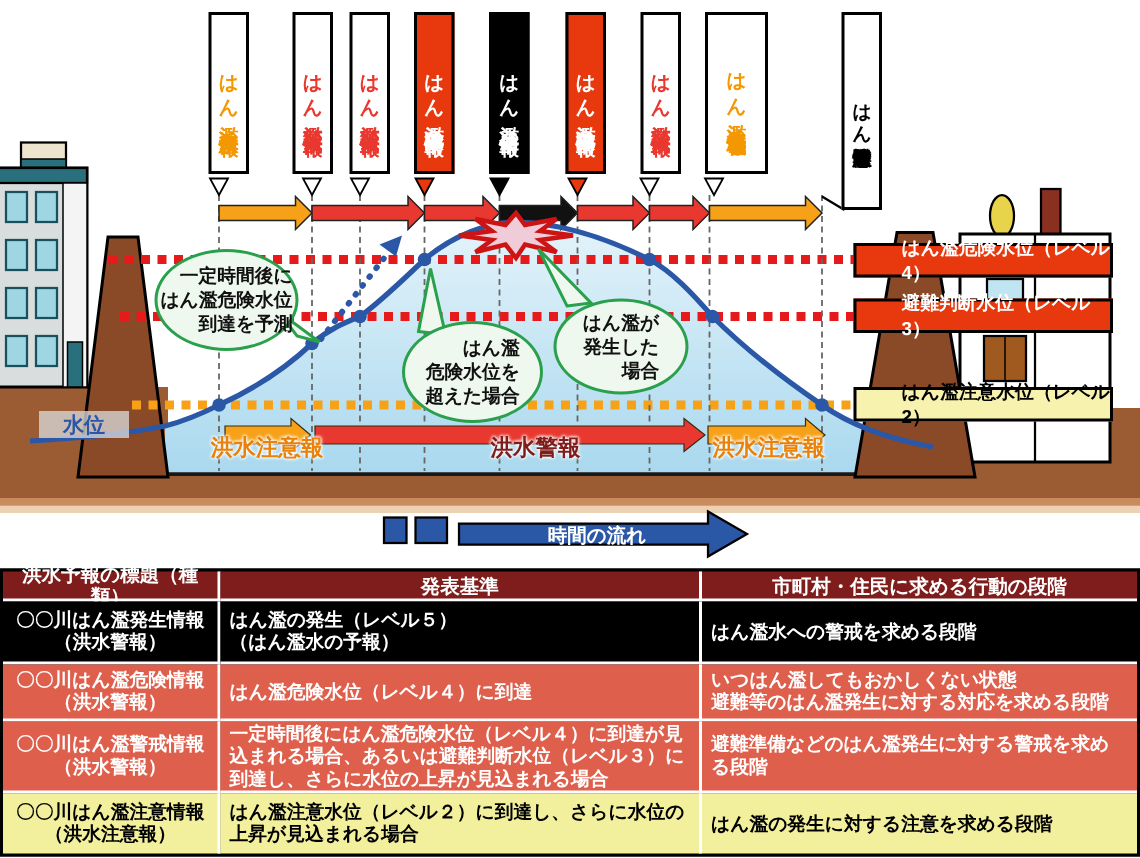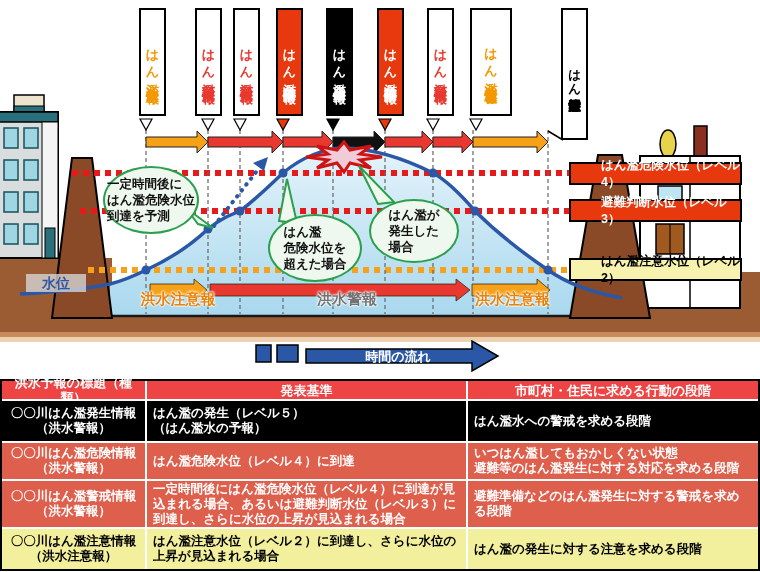--- a/index.html
+++ b/index.html
@@ -24,42 +24,42 @@
 
   
   .lvlbox{position:absolute;left:569px;width:173px;height:23px;border:2px solid #000;
           display:flex;align-items:center;justify-content:center;
           font-size:12.5px;font-weight:bold;padding-left:30px;}
   .lvl-red{background:#e8380d;color:#fff;}
   .lvl-yel{background:#f7f3ae;color:#000;}
 
   
   .bubble{position:absolute;border:2.5px solid #2aa04d;background:#eff8ef;border-radius:50%;
-          display:flex;align-items:center;justify-content:center;text-align:left;
+          display:flex;align-items:center;justify-content:center;text-align:right;
           font-size:12.5px;line-height:16px;font-weight:600;color:#111;white-space:pre-line;}
 
   .waterlabel{position:absolute;left:26px;top:274px;background:rgba(215,215,215,.78);
           color:#2b57a7;font-weight:bold;font-size:14px;padding:0 16px;line-height:18px;}
 
   .alertlabel{position:absolute;top:292px;font-weight:bold;font-size:15px;text-align:center;
           text-shadow:0 0 2px #fff,0 0 2px #fff,0 0 3px #fff;line-height:14px;}
-  .al-orange{color:#e8820a;} .al-red{color:#737373;}
+  .al-orange{color:#e8820a;} .al-red{color:#7f1d1d;text-align:right;}
 
   .timeflow{position:absolute;left:318px;top:348px;width:160px;height:17px;color:#fff;
           font-weight:bold;font-size:13px;text-align:center;line-height:17px;}
 
   
   .tbl{position:absolute;left:0;top:379px;width:760px;height:192px;border:2px solid #000;
        display:grid;grid-template-columns:145px 321px 290px;
        grid-template-rows:20px 42px 38px 48px 40px;background:#000;}
   .cell{display:flex;flex-direction:column;justify-content:center;font-weight:bold;
         font-size:12.5px;line-height:15px;border-right:2px solid #fff;border-bottom:2px solid #fff;
         padding:1px 6px;white-space:pre-line;}
   .cell.last{border-right:none;} .cell.bottom{border-bottom:none;}
-  .hdr{background:#ef4444;color:#fff;align-items:center;text-align:center;font-size:13px;padding:0 2px;}
+  .hdr{background:#7f1d1d;color:#fff;align-items:center;text-align:center;font-size:13px;padding:0 2px;}
   .c-title{align-items:center;text-align:center;padding:16px 2px;}
   .rw-black{background:#000;color:#fff;}
   .rw-red{background:#df5f4d;color:#fff;}
   .rw-yel{background:#f2ef9d;color:#000;}
 </style>
 </head>
 <body>
 
 <div class="stage">
 

